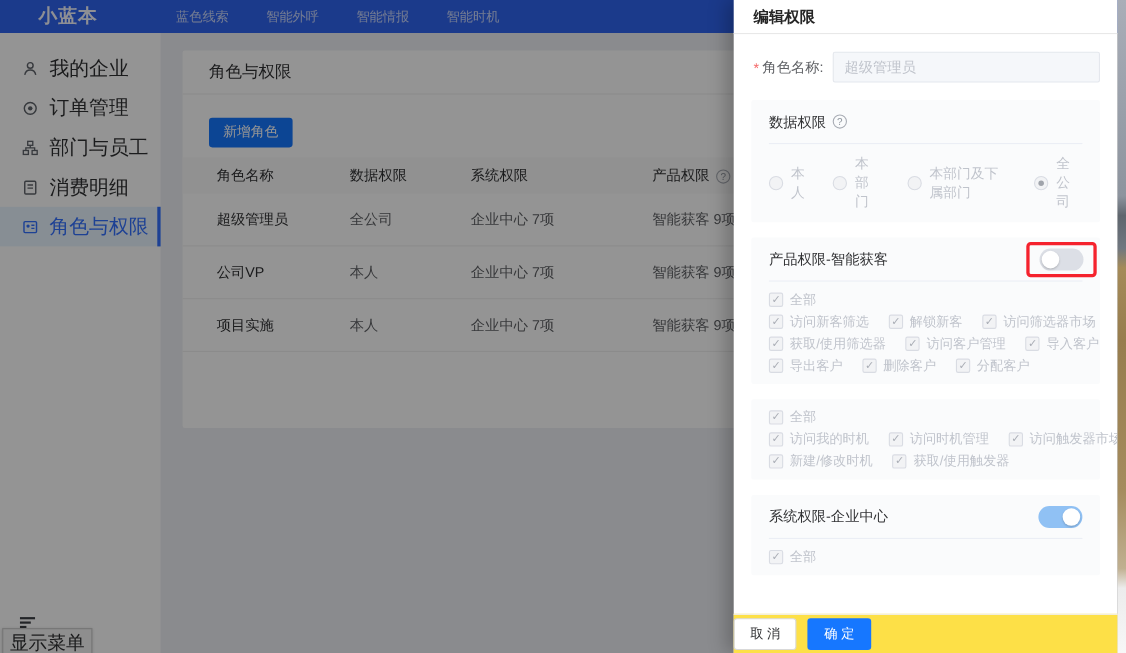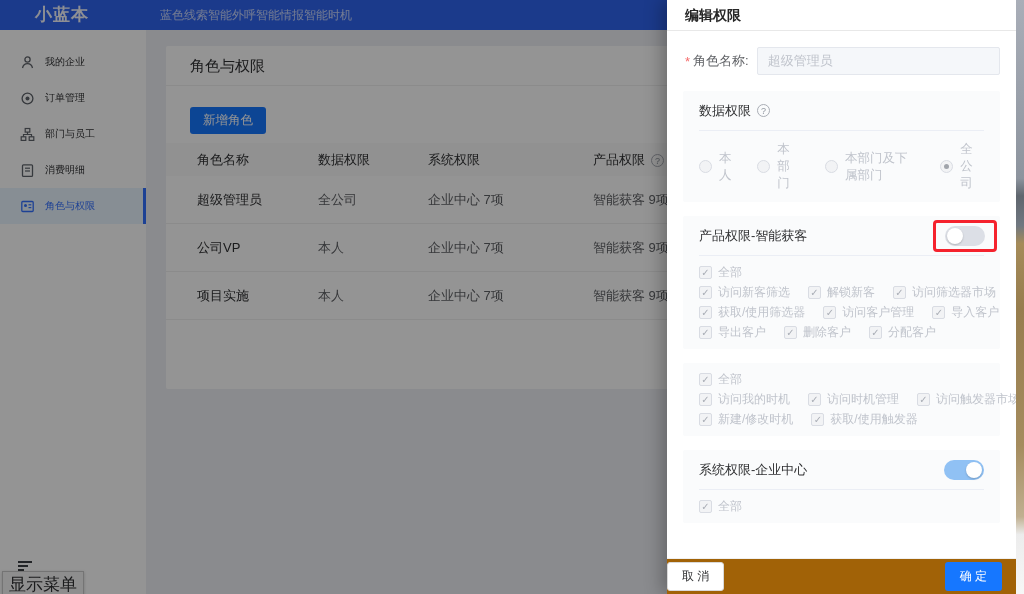--- a/index.html
+++ b/index.html
@@ -2,25 +2,25 @@
 <html><head>
 <meta charset="utf-8">
 <style>
   html,body{margin:0;padding:0;background:#dadde2;}
   *{box-sizing:border-box;font-family:"Liberation Sans","DejaVu Sans",sans-serif;}
   .stage{position:relative;width:1024px;height:594px;overflow:hidden;background:#eef0f4;padding-left:16px;}
 
   
   .navbar{position:absolute;left:0;top:0;width:1024px;height:30px;background:#3064f0;z-index:1;}
   .logo{position:absolute;left:35px;top:0;height:30px;line-height:30px;font-size:17px;font-weight:bold;color:rgba(255,255,255,.95);letter-spacing:1px;}
-  .nav{position:absolute;left:160px;top:0;height:30px;display:flex;align-items:center;}
+  .nav{position:absolute;left:160px;top:0;height:30px;display:flex;gap:34px;align-items:center;}
   .nav-item{font-size:12px;color:rgba(255,255,255,.72);cursor:pointer;white-space:nowrap;}
 
   .sidebar{position:absolute;left:0;top:30px;width:146px;height:564px;background:#ffffff;z-index:1;padding-top:14px;}
-  .side-item{height:36px;display:flex;align-items:center;color:#303133;font-size:10px;cursor:pointer;position:relative;}
+  .side-item{height:36px;display:flex;align-items:center;color:#303133;font-size:18px;cursor:pointer;position:relative;}
   .side-item .sicon{margin:0 10px 0 20px;display:flex;align-items:center;color:#60646b;}
   .side-item.active{background:#e8f4ff;color:#3370ff;}
   .side-item.active .sicon{color:#3370ff;}
   .side-item.active::after{content:"";position:absolute;right:0;top:0;width:3px;height:100%;background:#3370ff;}
 
   .content-bg{position:absolute;left:146px;top:30px;width:878px;height:564px;background:#eef0f4;}
   .card{position:absolute;left:166px;top:46px;width:900px;height:343px;background:#ffffff;border-radius:2px;z-index:1;}
   .card-title{height:40px;line-height:40px;padding:0 24px;font-size:15px;font-weight:500;color:#303133;border-bottom:1px solid #f0f0f0;}
   .add-btn{display:inline-block;margin:21px 0 0 24px;padding:5px 13px;background:#1677ff;color:#fff;font-size:12.5px;border:none;border-radius:3px;cursor:pointer;}
   .tbl{margin-top:9px;}
@@ -59,21 +59,21 @@
   .radio-row{display:flex;gap:24px;align-items:center;padding:2px 0;}
   .radio-item{display:inline-flex;align-items:center;gap:7px;font-size:12.5px;color:#c0c4cc;cursor:pointer;}
   .radio{width:13px;height:13px;border:1px solid #d9dce3;border-radius:50%;background:#f2f3f5;position:relative;flex:none;}
   .radio.sel::after{content:"";position:absolute;left:3px;top:3px;width:5px;height:5px;border-radius:50%;background:#a0a4ab;}
 
   .cb-row{display:flex;gap:18px;align-items:center;margin-bottom:3px;flex-wrap:nowrap;}
   .cb-row:last-child{margin-bottom:0;}
   .cb-item{display:inline-flex;align-items:center;gap:6px;font-size:12px;color:#c0c4cc;cursor:pointer;white-space:nowrap;line-height:17px;}
   .cbox{width:13px;height:13px;border:1px solid #d9dce3;background:#f2f3f5;border-radius:2px;color:#a9adb5;font-size:10px;line-height:11px;text-align:center;flex:none;}
 
-  .drawer-footer{position:absolute;left:0;right:0;bottom:0;height:36px;background:#a16207;border-top:1px solid #f0f0f0;display:flex;align-items:center;justify-content:space-between;gap:10px;padding-right:14px;z-index:5;}
+  .drawer-footer{position:absolute;left:0;right:0;bottom:0;height:36px;background:#fde047;border-top:1px solid #f0f0f0;display:flex;align-items:center;justify-content:flex-start;gap:10px;padding-right:14px;z-index:5;}
   .btn-cancel{padding:5px 14px;background:#fff;border:1px solid #d9d9d9;border-radius:3px;font-size:12px;color:#303133;cursor:pointer;}
   .btn-ok{padding:6px 15px;background:#1677ff;border:none;border-radius:3px;font-size:12px;color:#fff;cursor:pointer;}
 
   
   .edge-strip{position:absolute;right:0;top:0;width:8px;height:594px;z-index:30;
     background:linear-gradient(180deg,#a9aeb8 0%,#8d949e 30%,#5f666e 33%,#707780 38%,#a58b59 41%,#977d4e 52%,#a58c5e 75%,#c0b091 87%,#ececec 90%,#f7f7f7 100%);}
 </style>
 </head>
 <body>
 

